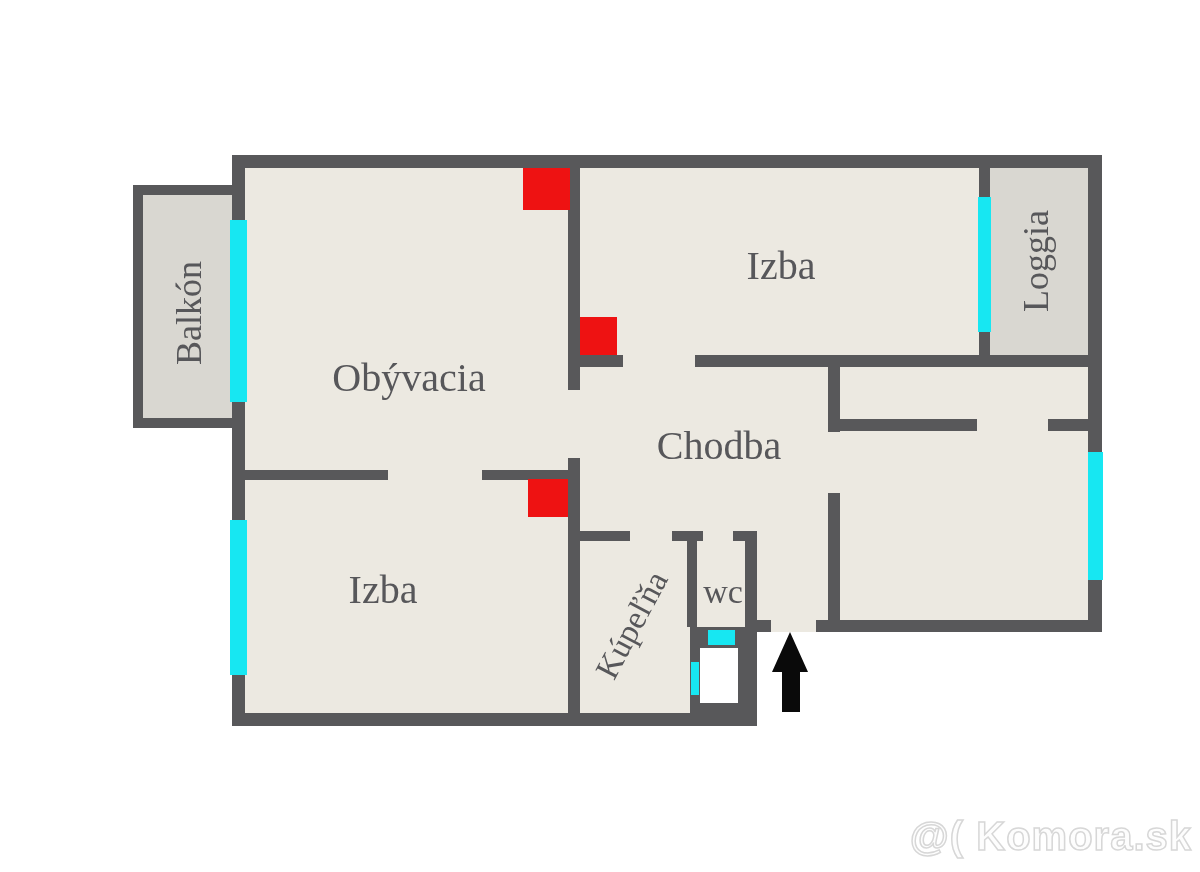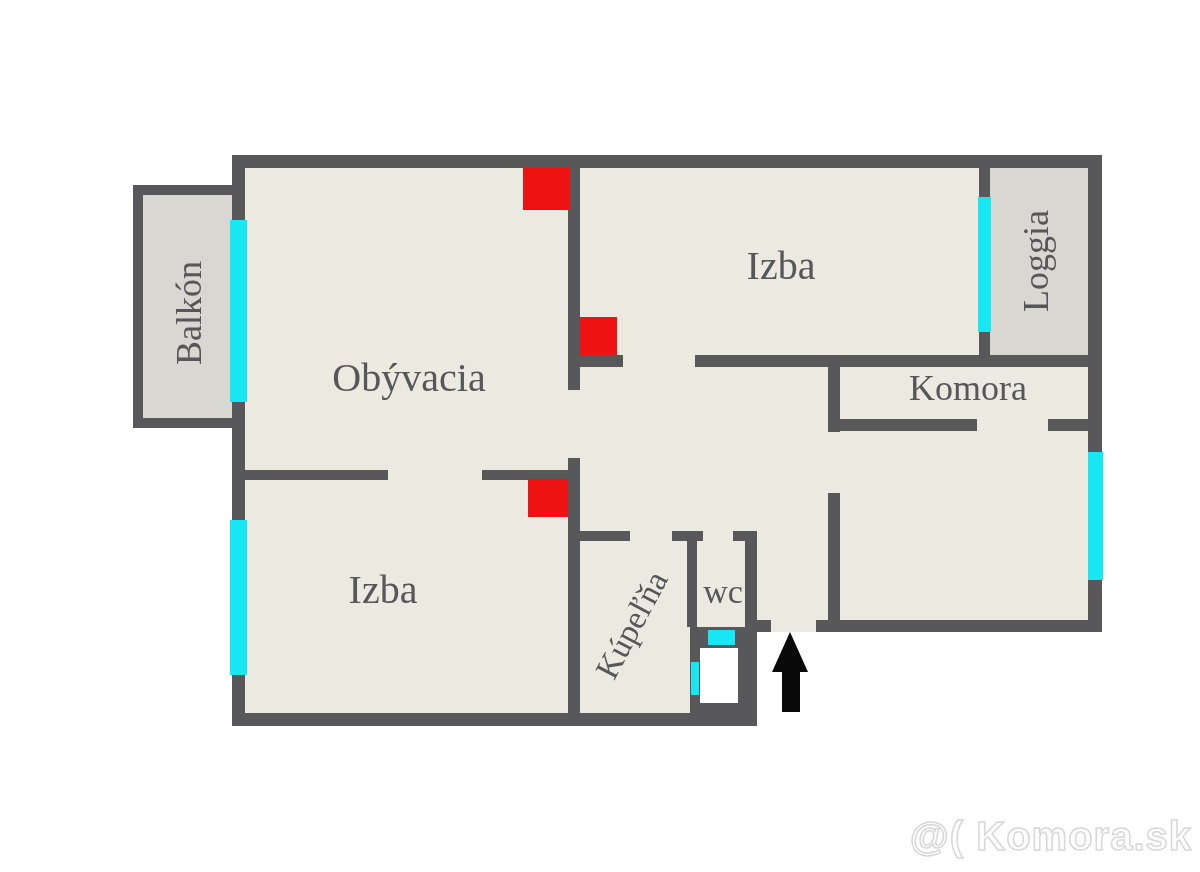--- a/index.html
+++ b/index.html
@@ -80,20 +80,20 @@
   <div class="radiator" style="left:580px;top:317px;width:37px;height:38px;"></div>
   <div class="radiator" style="left:528px;top:479px;width:40px;height:38px;"></div>
 
   <svg class="abs" style="left:772px;top:632px;" width="36" height="80" viewBox="0 0 36 80">
     <polygon points="18,0 36,40 28,40 28,80 10,80 10,40 0,40" fill="var(--arrow)"></polygon>
   </svg>
 
   <div class="lbl" style="left:409px;top:336px;font-size:40px;margin-top:42px;">Obývacia</div>
   <div class="lbl" style="left:781px;top:266px;font-size:40px;">Izba</div>
   <div class="lbl" style="left:383px;top:590px;font-size:40px;">Izba</div>
-  <div class="lbl" style="left:968px;top:388px;font-size:36px;">Komora</div>
+  <div class="lbl" style="left:719px;top:446px;font-size:40px;">Chodba</div>
   <div class="lbl" style="left:723px;top:592px;font-size:34px;">wc</div>
   <div class="lbl rot62" style="left:632px;top:625px;font-size:33px;">Kúpeľňa</div>
   <div class="lbl rot90" style="left:189px;top:313px;font-size:36px;">Balkón</div>
   <div class="lbl rot90" style="left:1036px;top:261px;font-size:36px;">Loggia</div>
 
   <div id="watermark">@( Komora.sk</div>
 </div>
 
 </body></html>

